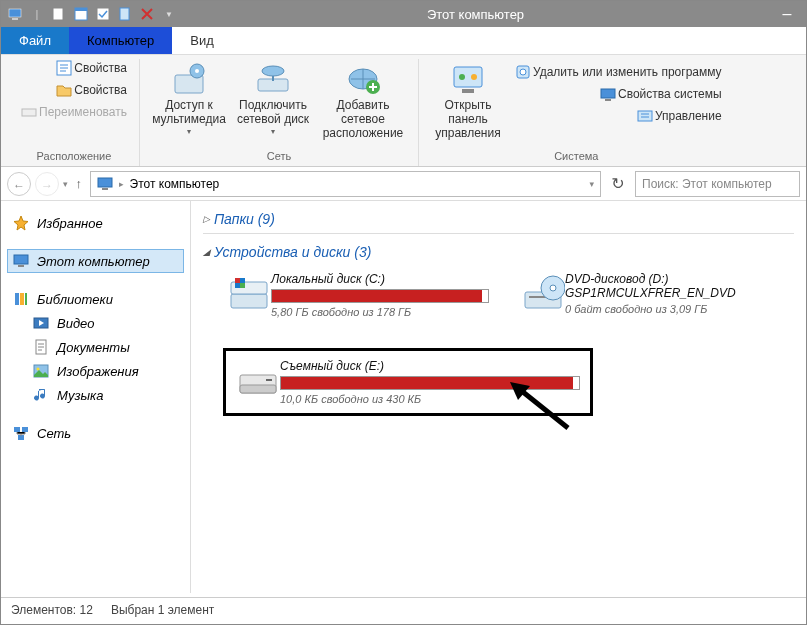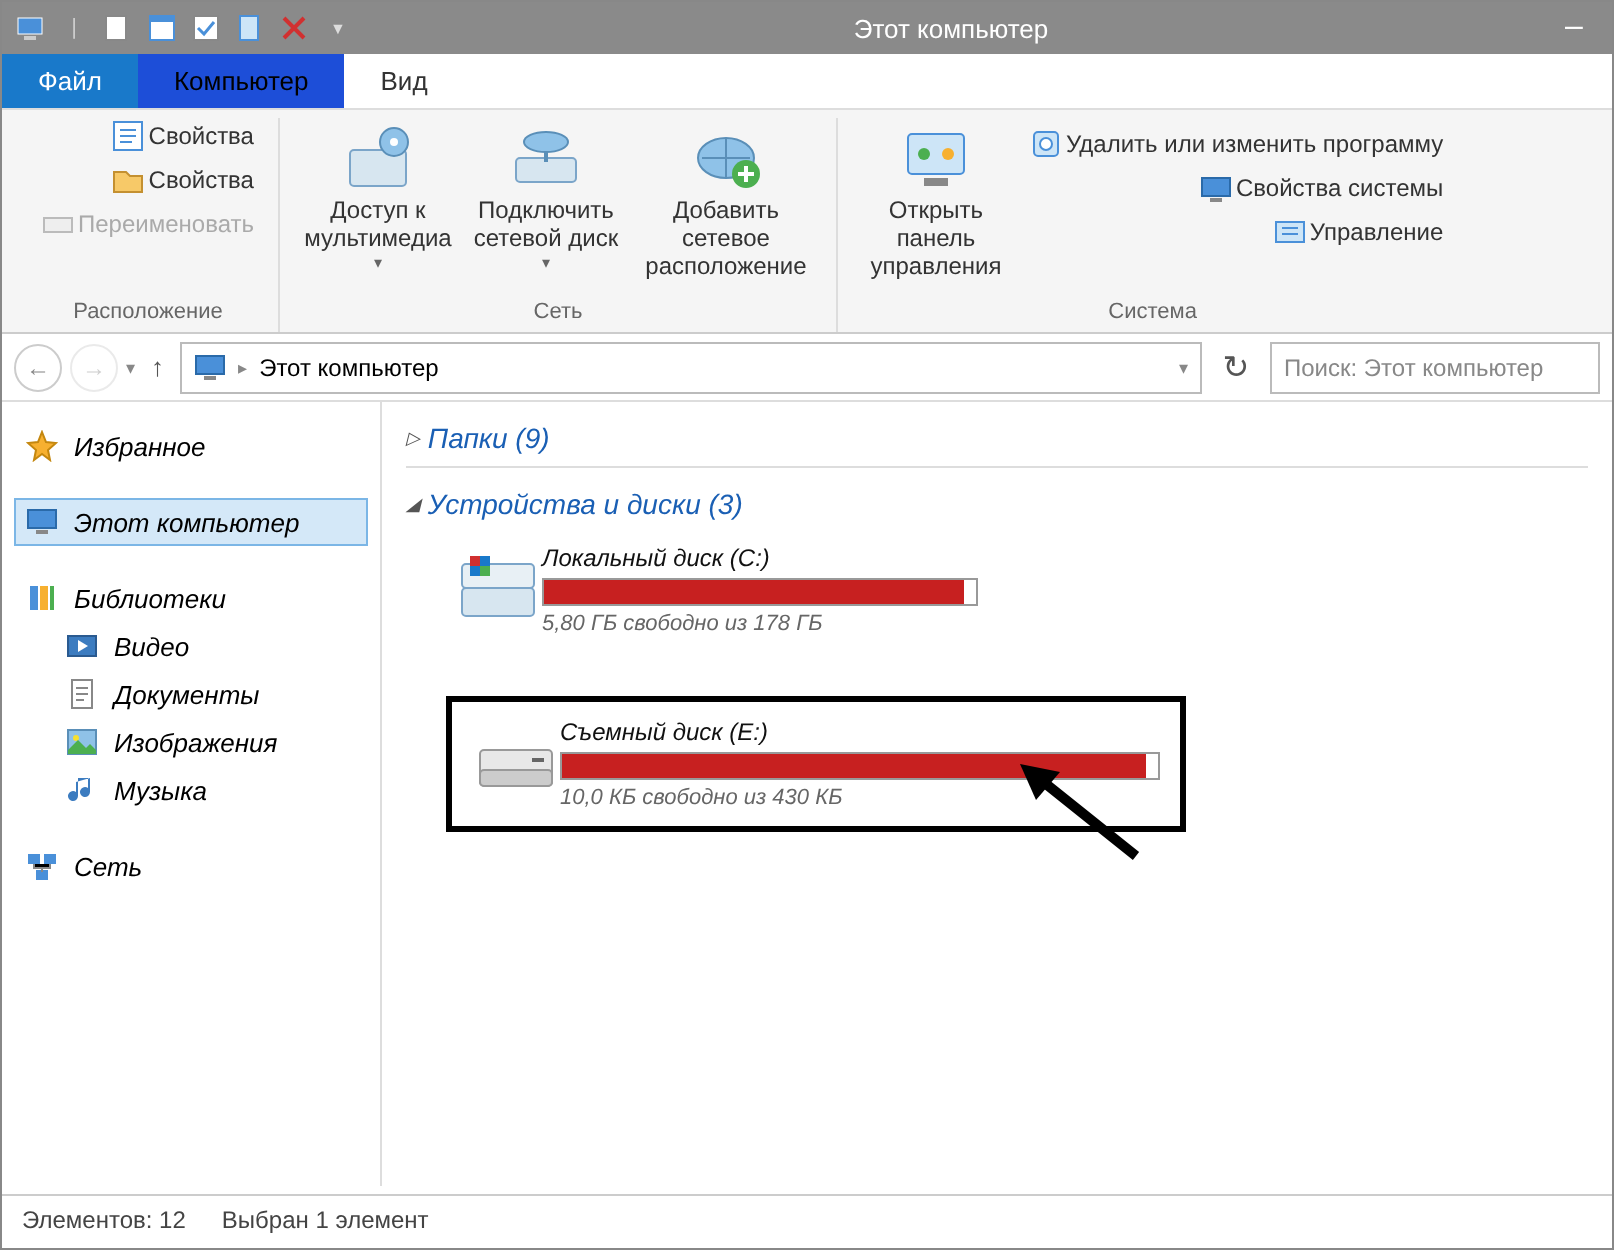--- a/index.html
+++ b/index.html
@@ -359,20 +359,34 @@
             </svg>
           </div>
           <div class="dev-info">
             <div class="dev-name">Локальный диск (C:)</div>
             <div class="dev-bar">
               <div class="dev-bar-fill" style="width:97%"></div>
             </div>
             <div class="dev-free">5,80 ГБ свободно из 178 ГБ</div>
           </div>
         </div>
+        <div class="device">
+          <div class="dev-icon">
+            <svg width="44" height="44">
+              <rect x="4" y="20" width="36" height="16" rx="2" fill="#d7e6f0" stroke="#7ba5c9"></rect>
+              <rect x="8" y="24" width="28" height="2" fill="#888"></rect>
+              <circle cx="32" cy="16" r="12" fill="#cde5f7" stroke="#5a8fb8"></circle>
+              <circle cx="32" cy="16" r="3" fill="#fff" stroke="#5a8fb8"></circle>
+            </svg>
+          </div>
+          <div class="dev-info">
+            <div class="dev-name">DVD-дисковод (D:) GSP1RMCULXFRER_EN_DVD</div>
+            <div class="dev-free">0 байт свободно из 3,09 ГБ</div>
+          </div>
+        </div>
         <div class="device highlighted">
           <div class="dev-icon">
             <svg width="44" height="44">
               <rect x="4" y="16" width="36" height="18" rx="2" fill="#e8e8e8" stroke="#999"></rect>
               <rect x="4" y="26" width="36" height="8" rx="2" fill="#ccc" stroke="#999"></rect>
               <rect x="30" y="20" width="6" height="2" fill="#666"></rect>
             </svg>
           </div>
           <div class="dev-info">
             <div class="dev-name">Съемный диск (E:)</div>

